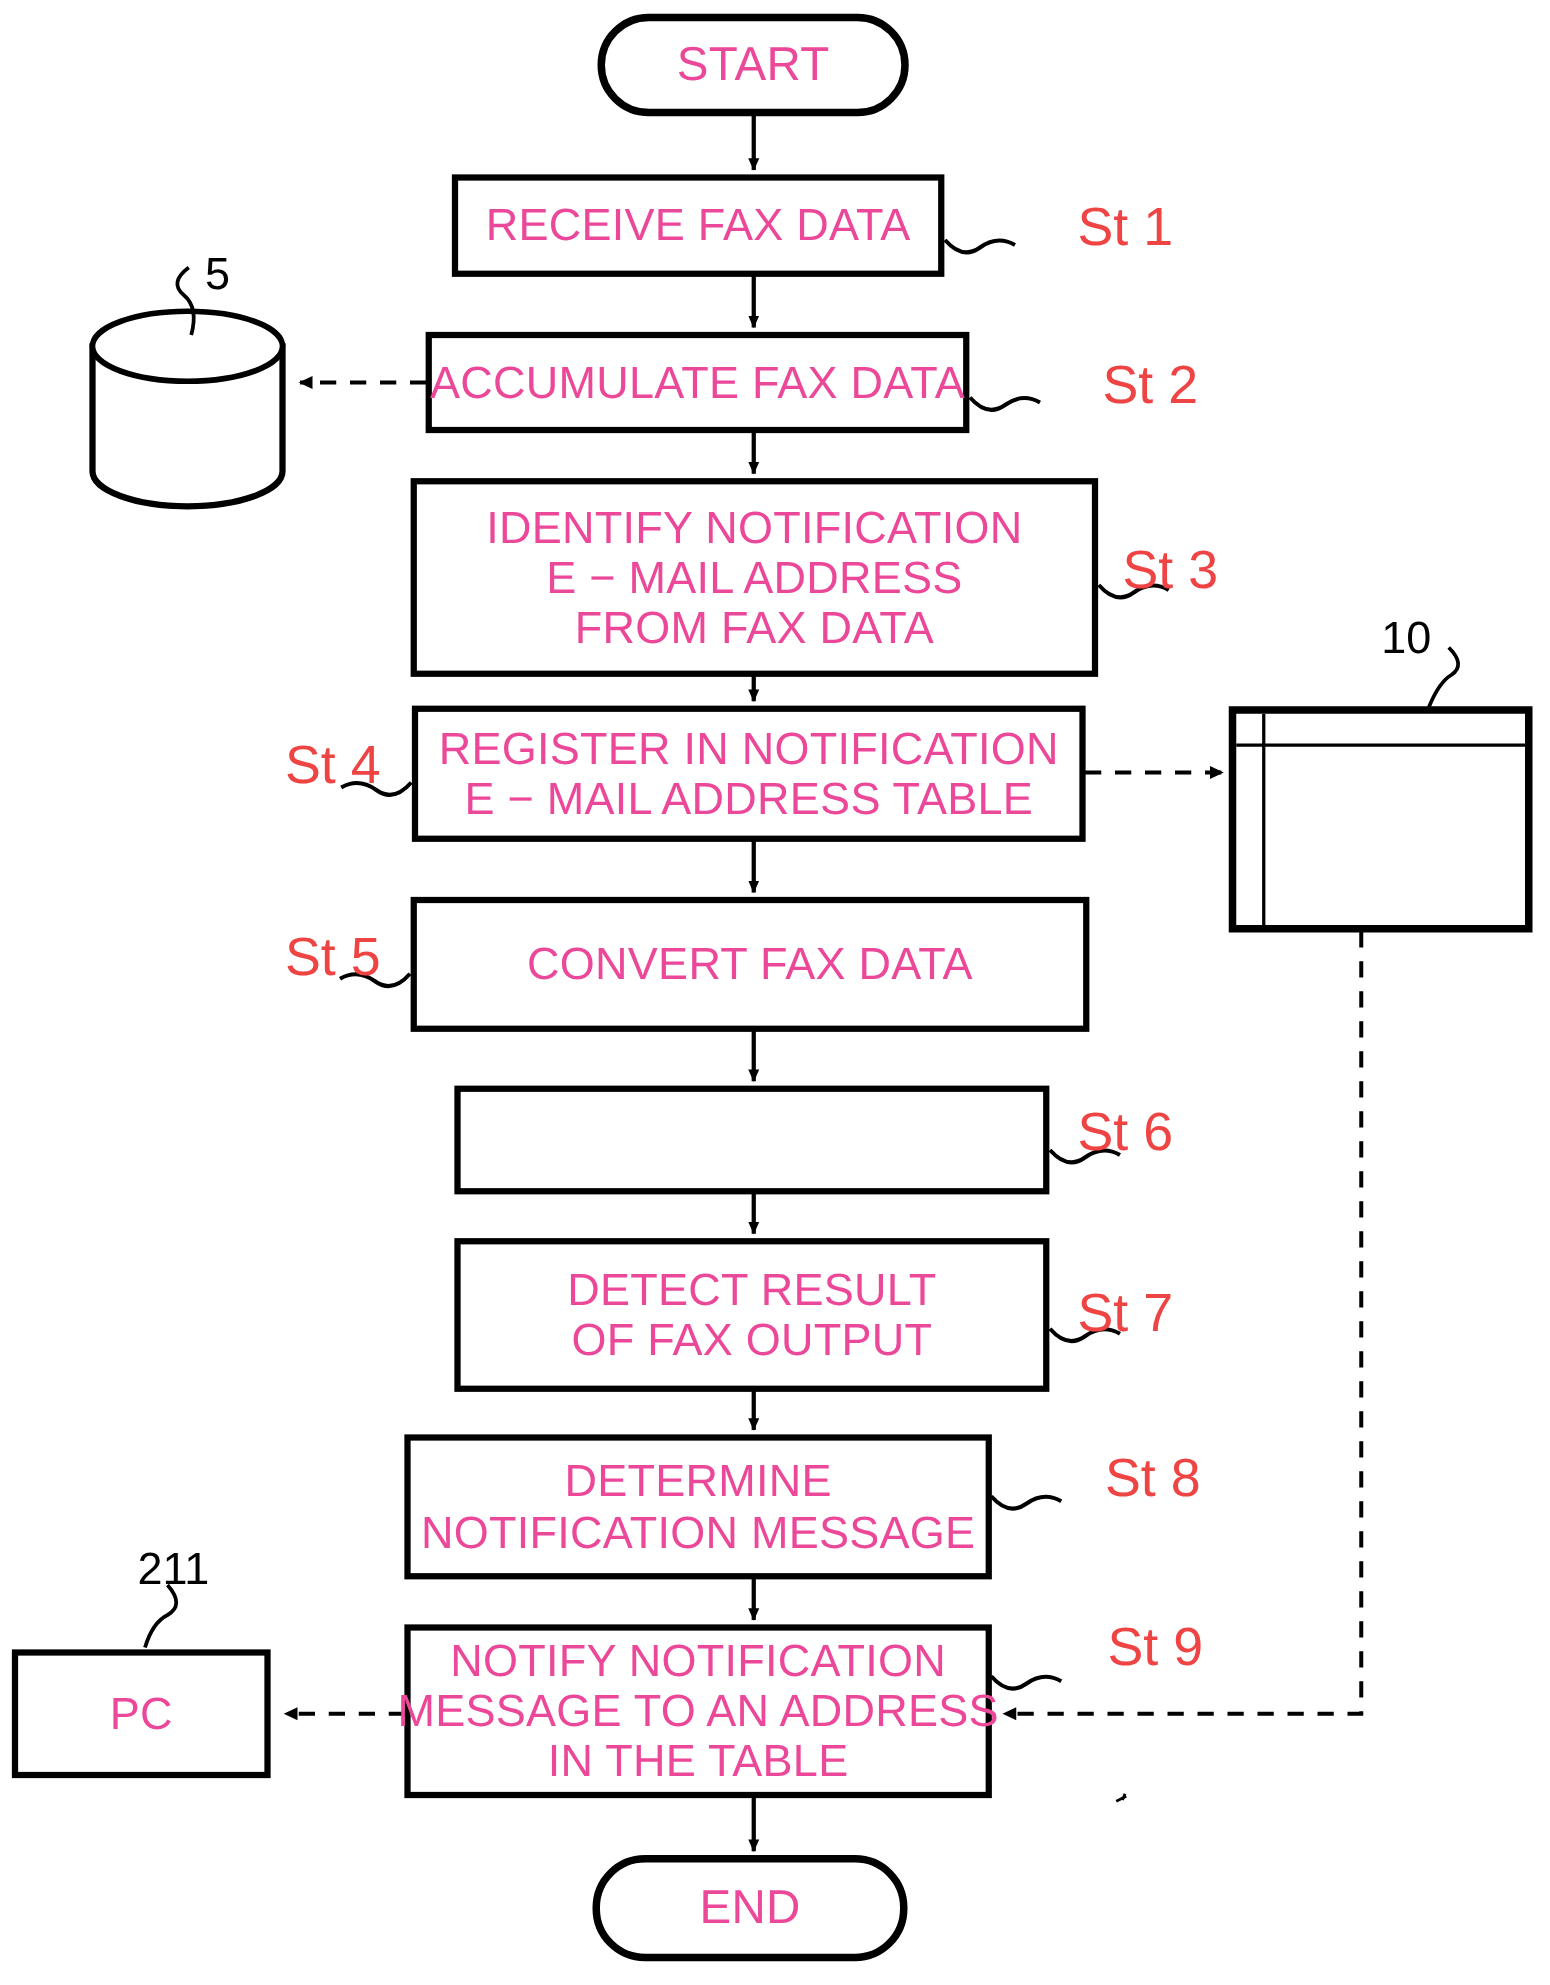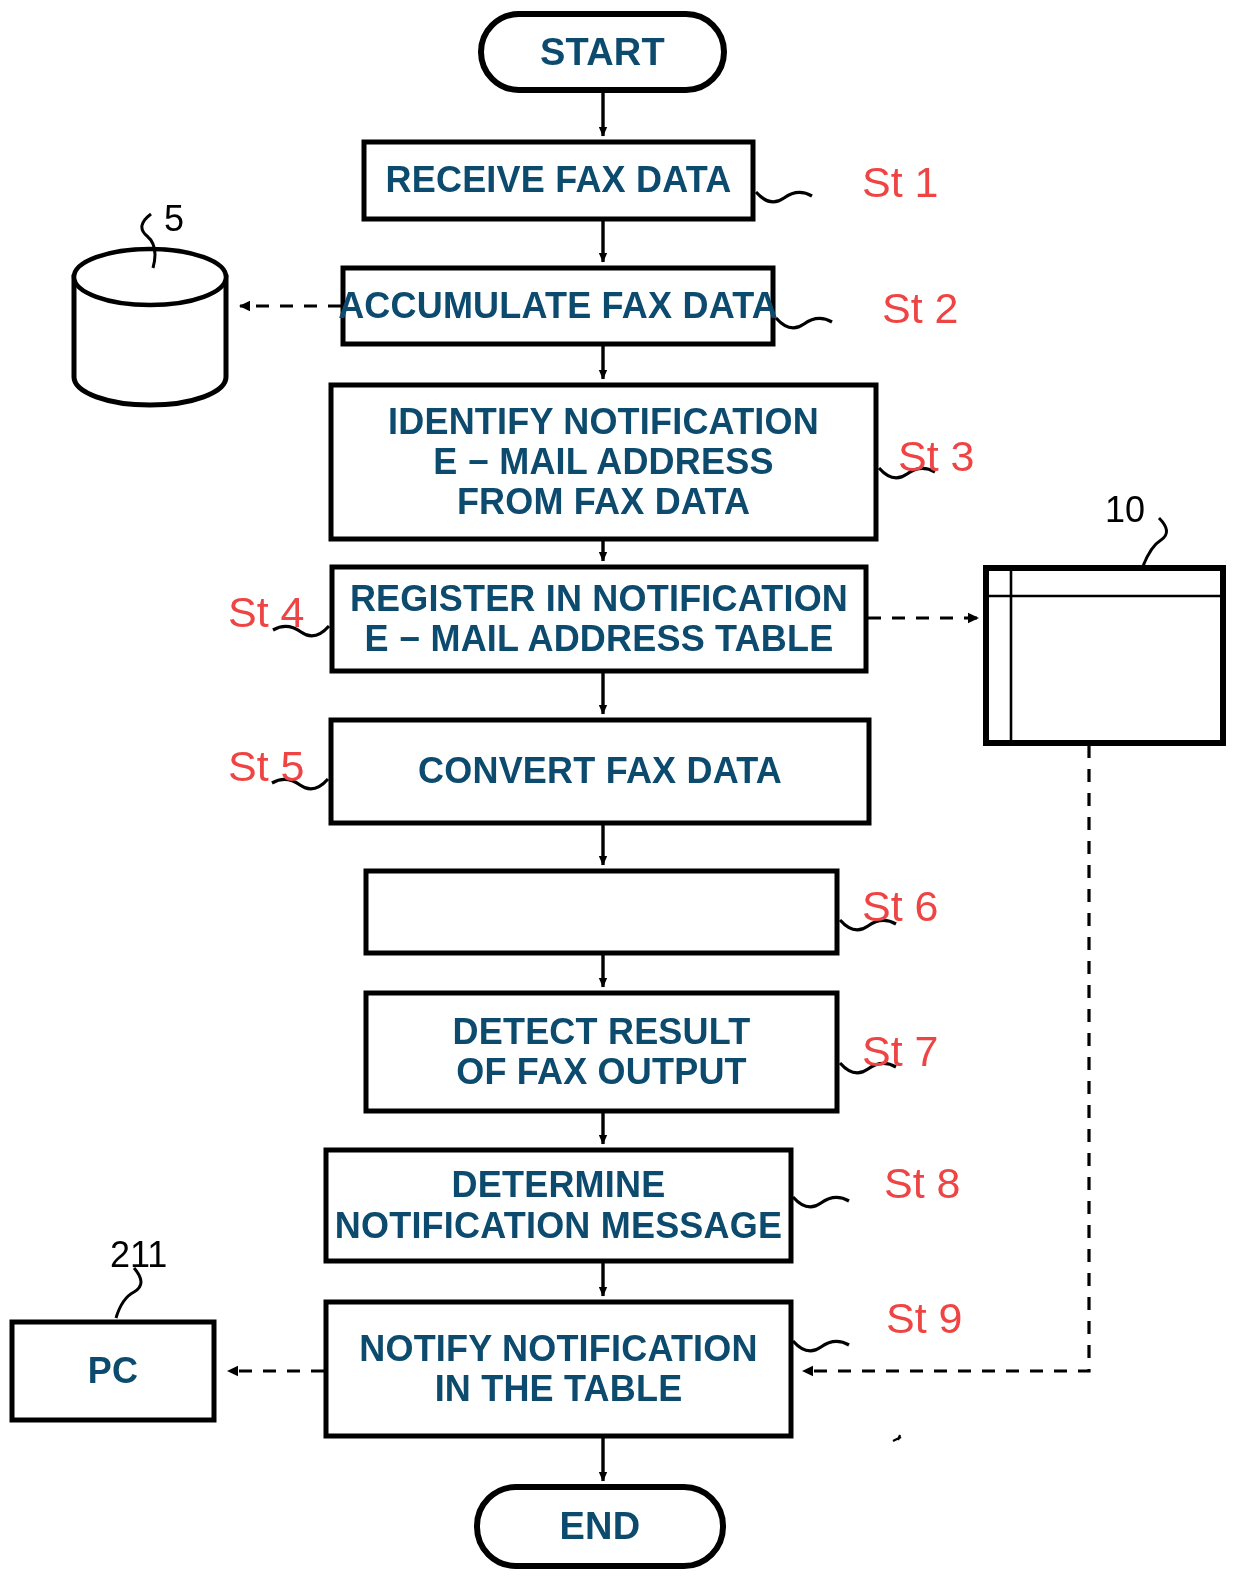--- a/index.html
+++ b/index.html
@@ -22,22 +22,22 @@
     width: 1240px;
     height: 1588px;
   }
   .box-text {
     position: absolute;
     display: flex;
     flex-direction: column;
     align-items: center;
     justify-content: center;
     text-align: center;
-    color: #0c4a6e;
-    font-weight: 700;
+    color: #ec4899;
+    font-weight: 400;
     letter-spacing: 0.2px;
     line-height: 1.12;
     pointer-events: none;
     white-space: nowrap;
   }
   .box-text span { display: block; }
   .step-label {
     position: absolute;
     color: #ef4444;
     font-size: 43px;
@@ -174,20 +174,21 @@
   <div class="step-label" style="left:862px; top:1027px;"><span>St 7</span></div>
 
   <div class="box-text" style="left:326px; top:1150px; width:465px; height:111px; font-size:36px;">
     <span>DETERMINE</span>
     <span>NOTIFICATION MESSAGE</span>
   </div>
   <div class="step-label" style="left:884px; top:1159px;"><span>St 8</span></div>
 
   <div class="box-text" style="left:326px; top:1302px; width:465px; height:134px; font-size:36px;">
     <span>NOTIFY NOTIFICATION</span>
+    <span>MESSAGE TO AN ADDRESS</span>
     <span>IN THE TABLE</span>
   </div>
   <div class="step-label" style="left:886px; top:1294px;"><span>St 9</span></div>
 
   <div class="ref-label" style="left:164px; top:198px;"><span>5</span></div>
 
   <div class="ref-label" style="left:1105px; top:489px;"><span>10</span></div>
 
   <div class="ref-label" style="left:110px; top:1234px;"><span>211</span></div>
 

